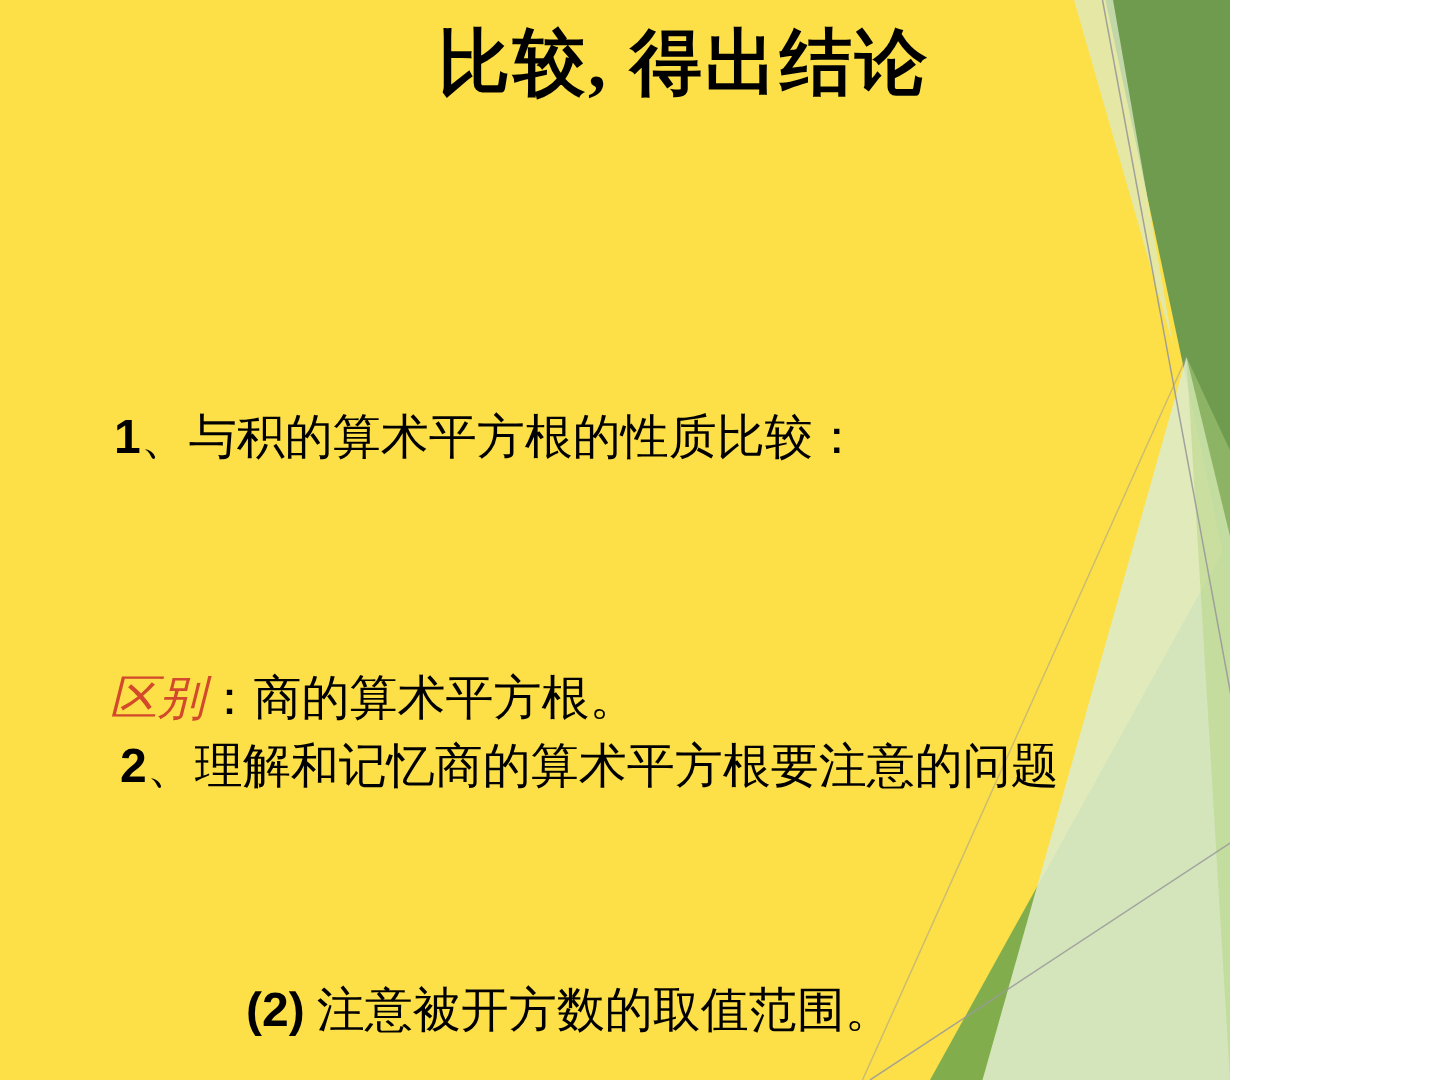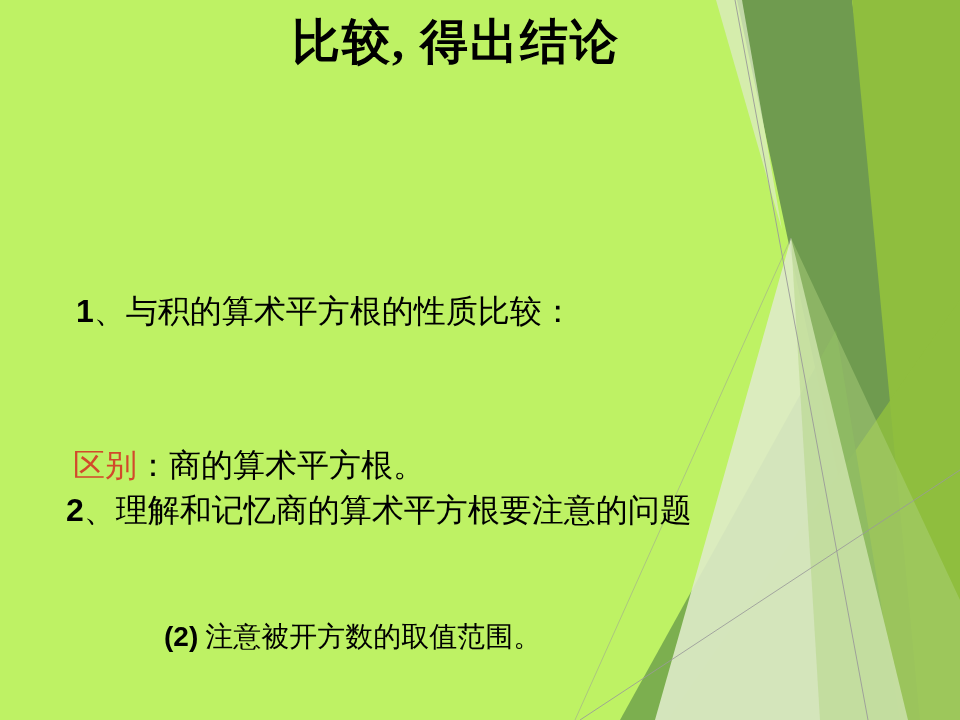--- a/index.html
+++ b/index.html
@@ -1,36 +1,36 @@
 <!DOCTYPE html>
 <html><head>
 <meta charset="utf-8">
 <style>
   html,body { margin:0; padding:0; }
   body { width:960px; height:720px; overflow:hidden; background:#ffffff; }
   .slide {
-    position:relative; width:960px; height:720px; background:#bef264;
+    position:relative; width:820px; height:720px; background:#fde047;
     font-family:"Liberation Serif","DejaVu Serif",serif; color:#000;
     overflow:hidden;
   }
   .decor { position:absolute; top:0; left:0; width:960px; height:720px; }
   .txt { position:absolute; white-space:nowrap; line-height:1.2; }
   .title {
     position:absolute; top:10px; left:0; width:912px; margin:0;
     text-align:center; font-size:48px; font-weight:900; letter-spacing:2px;
     font-family:"Liberation Serif","DejaVu Serif",serif;
   }
   .sub   { left:57px;  top:106px; font-size:38px; }
-  .p1    { left:76px;  top:292px; font-size:32px;text-align:right; }
+  .p1    { left:76px;  top:272px; font-size:32px;text-align:right; }
   .common{ left:62px;  top:403px; font-size:32px; }
   .diff  { left:73px;  top:446px; font-size:32px; }
-  .p2    { left:66px;  top:491px; font-size:32px; }
+  .p2    { left:80px;  top:491px; font-size:32px; }
   .note  { left:79px;  top:556px; font-size:32px; }
   .note .nline { line-height:38px; white-space:nowrap; }
-  .n2    { left:164px; top:620px; font-size:28px; }
+  .n2    { left:164px; top:654px; font-size:32px; }
   .num {
     font-family:"Liberation Sans","DejaVu Sans",sans-serif;
     font-weight:700;
   }
   .accent {  }
 </style>
 </head>
 <body>
 
 <div class="slide">
@@ -50,21 +50,21 @@
 
   <h1 class="title">比较, 得出结论</h1>
 
 
   <div class="txt p1">
     <span class="num">1</span><span>、与积的算术平方根的性质比较：</span>
   </div>
 
 
   <div class="txt diff">
-    <span class="accent" data-color="slide.colors.accent" style="color: rgb(210, 73, 43);">区别</span><span>：商的算术平方根。</span>
+    <span class="accent" data-color="slide.colors.accent" style="color: rgb(210, 73, 43); font-style: italic;">区别</span><span>：商的算术平方根。</span>
   </div>
 
   <div class="txt p2">
     <span class="num">2</span><span>、理解和记忆商的算术平方根要注意的问题</span>
   </div>
 
 
   <div class="txt n2">
     <span class="num">(2)</span><span> 注意被开方数的取值范围。</span>
   </div>

